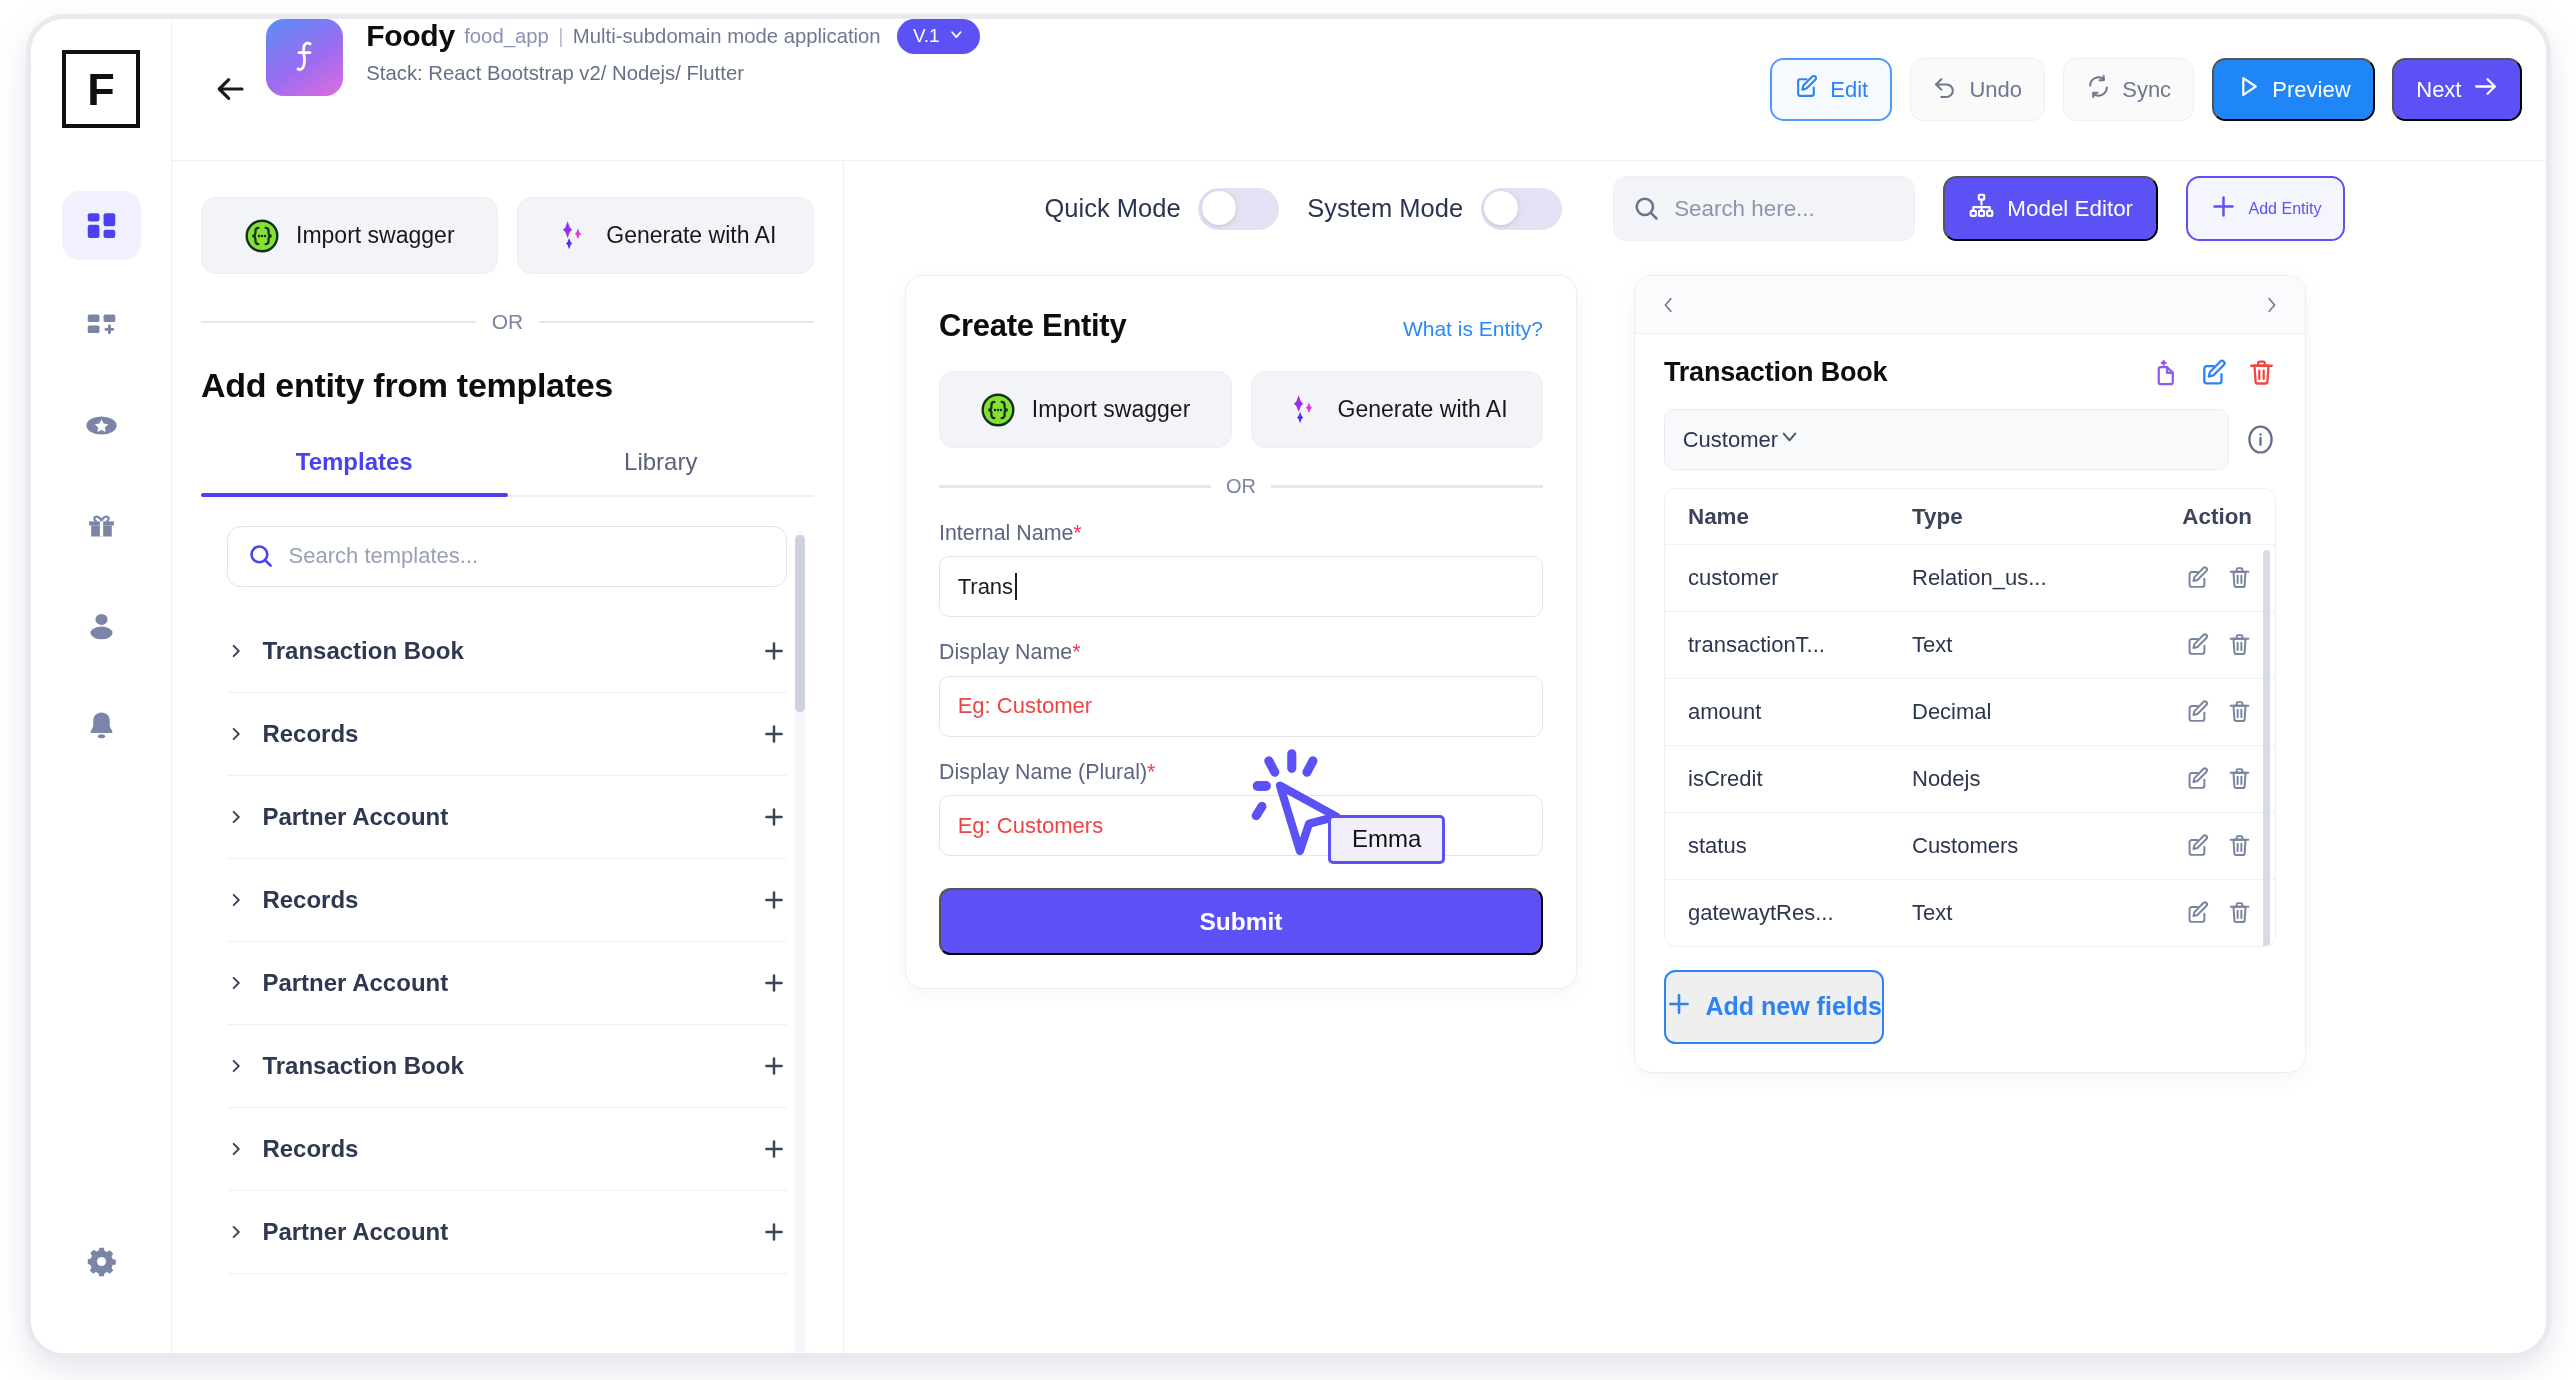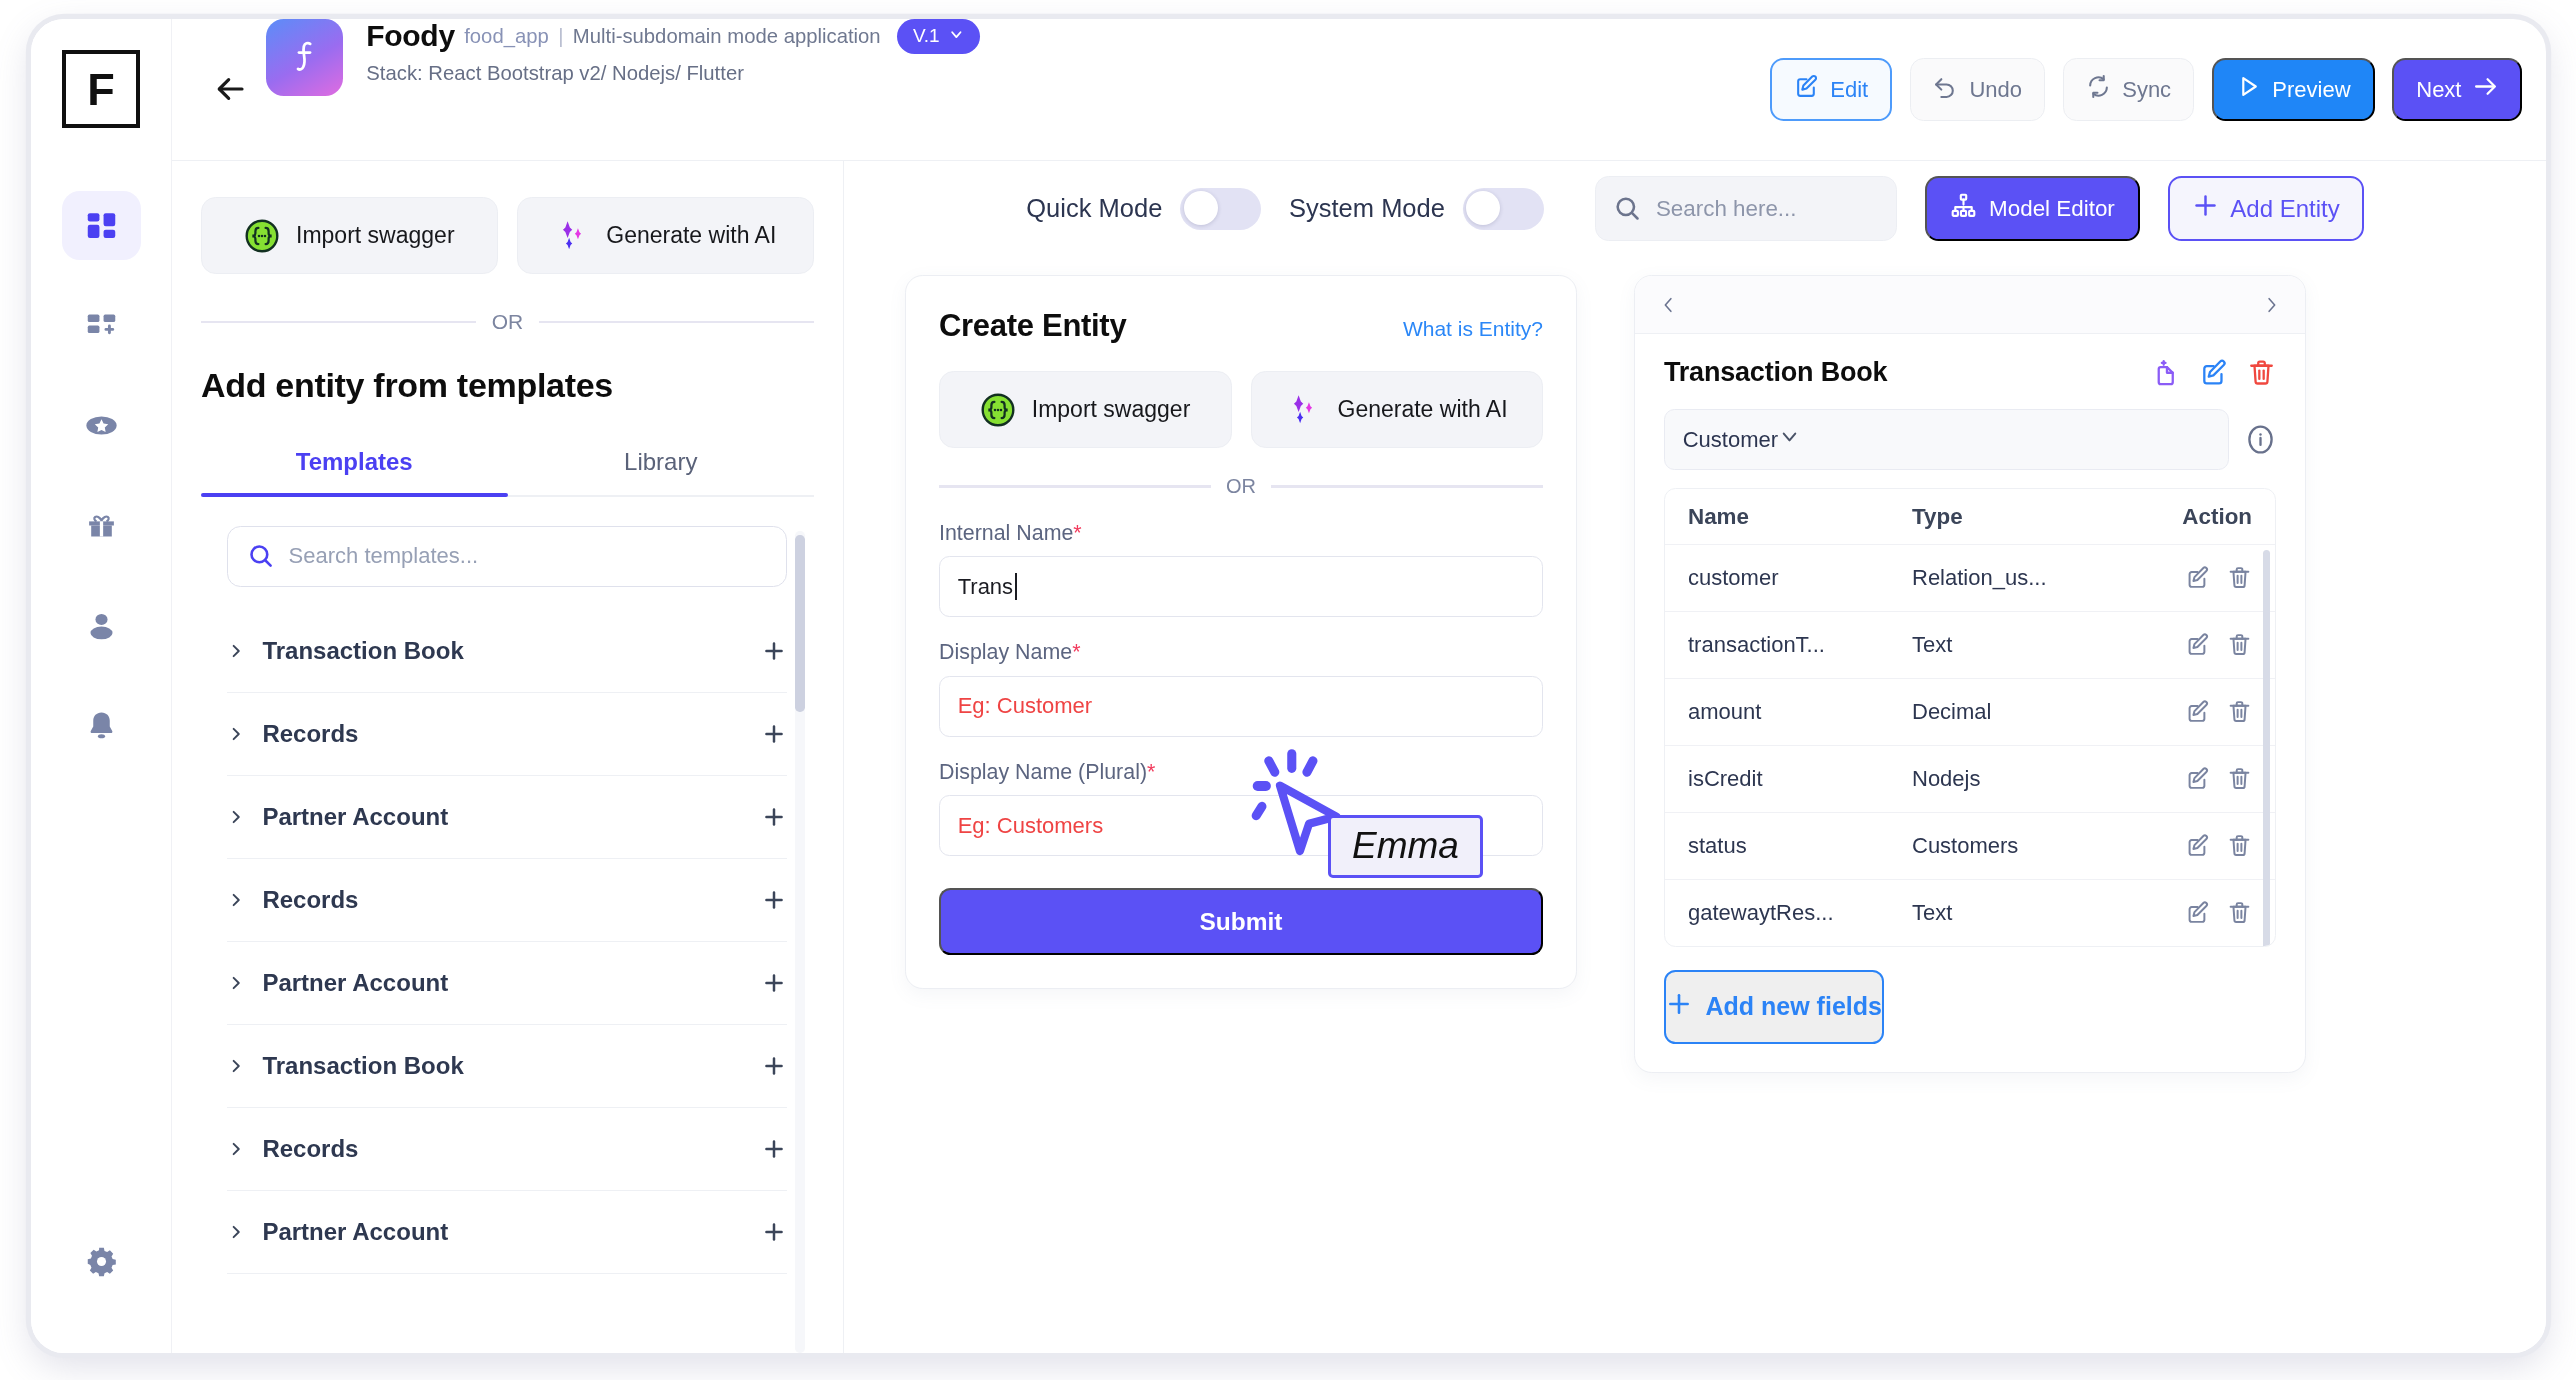--- a/index.html
+++ b/index.html
@@ -184,21 +184,21 @@
   .btn-model {
     height: 65px; background: #5b51f5; color: #fff; border-radius: 13.5px;
     display: inline-flex; align-items: center; gap: 12.5px; padding: 0 23px;
     font-size: 22.4px; white-space: nowrap;
   }
   .btn-model svg { width: 27px; height: 27px; }
   .btn-add {
     height: 65px; background: #f5f5fd; color: #5b51f5;
     border: 2.6px solid #5b51f5; border-radius: 13.5px;
     display: inline-flex; align-items: center; gap: 11.5px; padding: 0 22px;
-    font-size: 24px; white-space: nowrap;
+    font-size: 16px; white-space: nowrap;
   }
   .btn-add svg { width: 27px; height: 27px; }
 
   .ws-cards { flex: 1; display: flex; gap: 57px; padding: 19px 52px 0 61px; min-height: 0; }
 
   
   .card-create {
     width: 672px; flex: 0 0 672px;
     background: #fff; border: 1.6px solid #eceef3; border-radius: 17.7px;
     box-shadow: 0 5.2px 17.7px rgba(120,125,160,.07);
@@ -286,21 +286,21 @@
     color: #2b83f6; font-size: 25px; font-weight: 600;
   }
   .add-fields svg { width: 26px; height: 26px; }
 
   
   .cursor { position: absolute; left: 1209px; top: 730px; z-index: 50; pointer-events: none; }
   .cursor svg { width: 109px; height: 115px; display: block; }
   .cursor .tag {
     position: absolute; left: 88px; top: 66px;
     background: #f1f0fa; border: 3.6px solid #5b51f5; border-radius: 5px;
-    padding: 7.3px 21px; font-size: 37px; color: #111; white-space: nowrap; font-style: italic;
+    padding: 7.3px 21px; font-size: 24px; color: #111; white-space: nowrap;
   }
 </style>
 </head>
 <body>
 
 <div class="app-frame">
 
   <nav class="sidebar">
     <div class="logo-box">
       <span>F</span>

